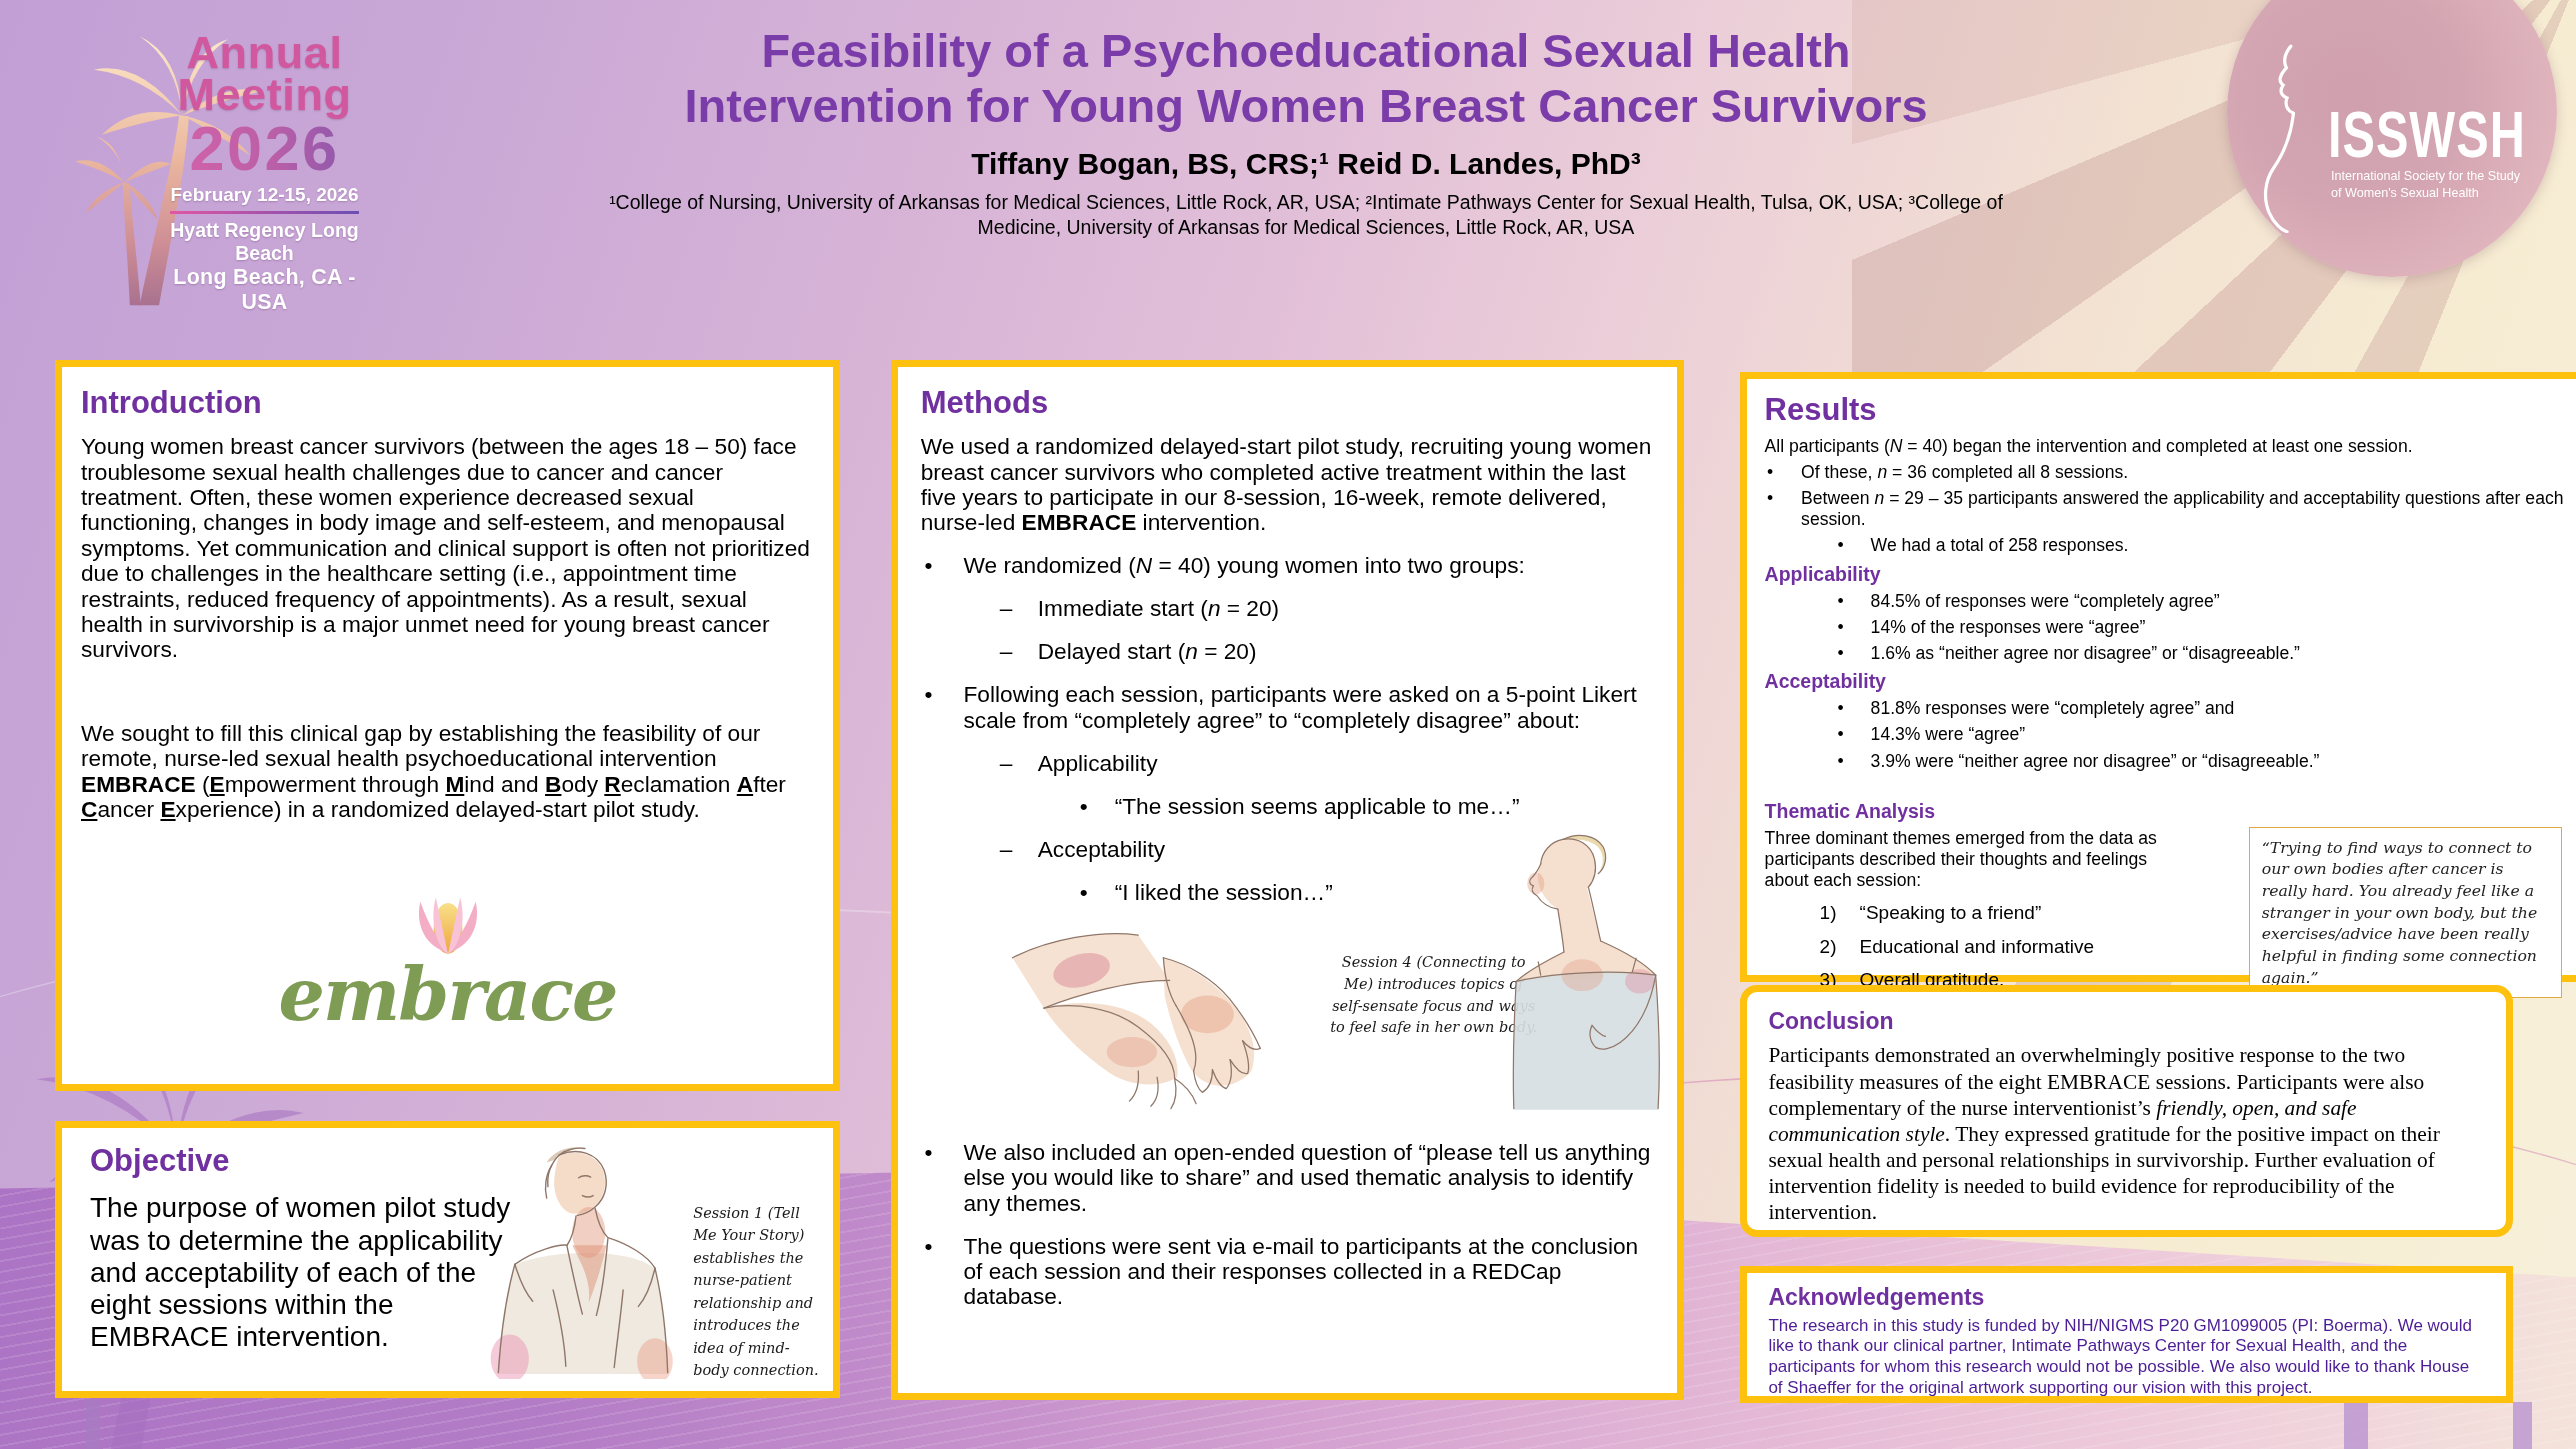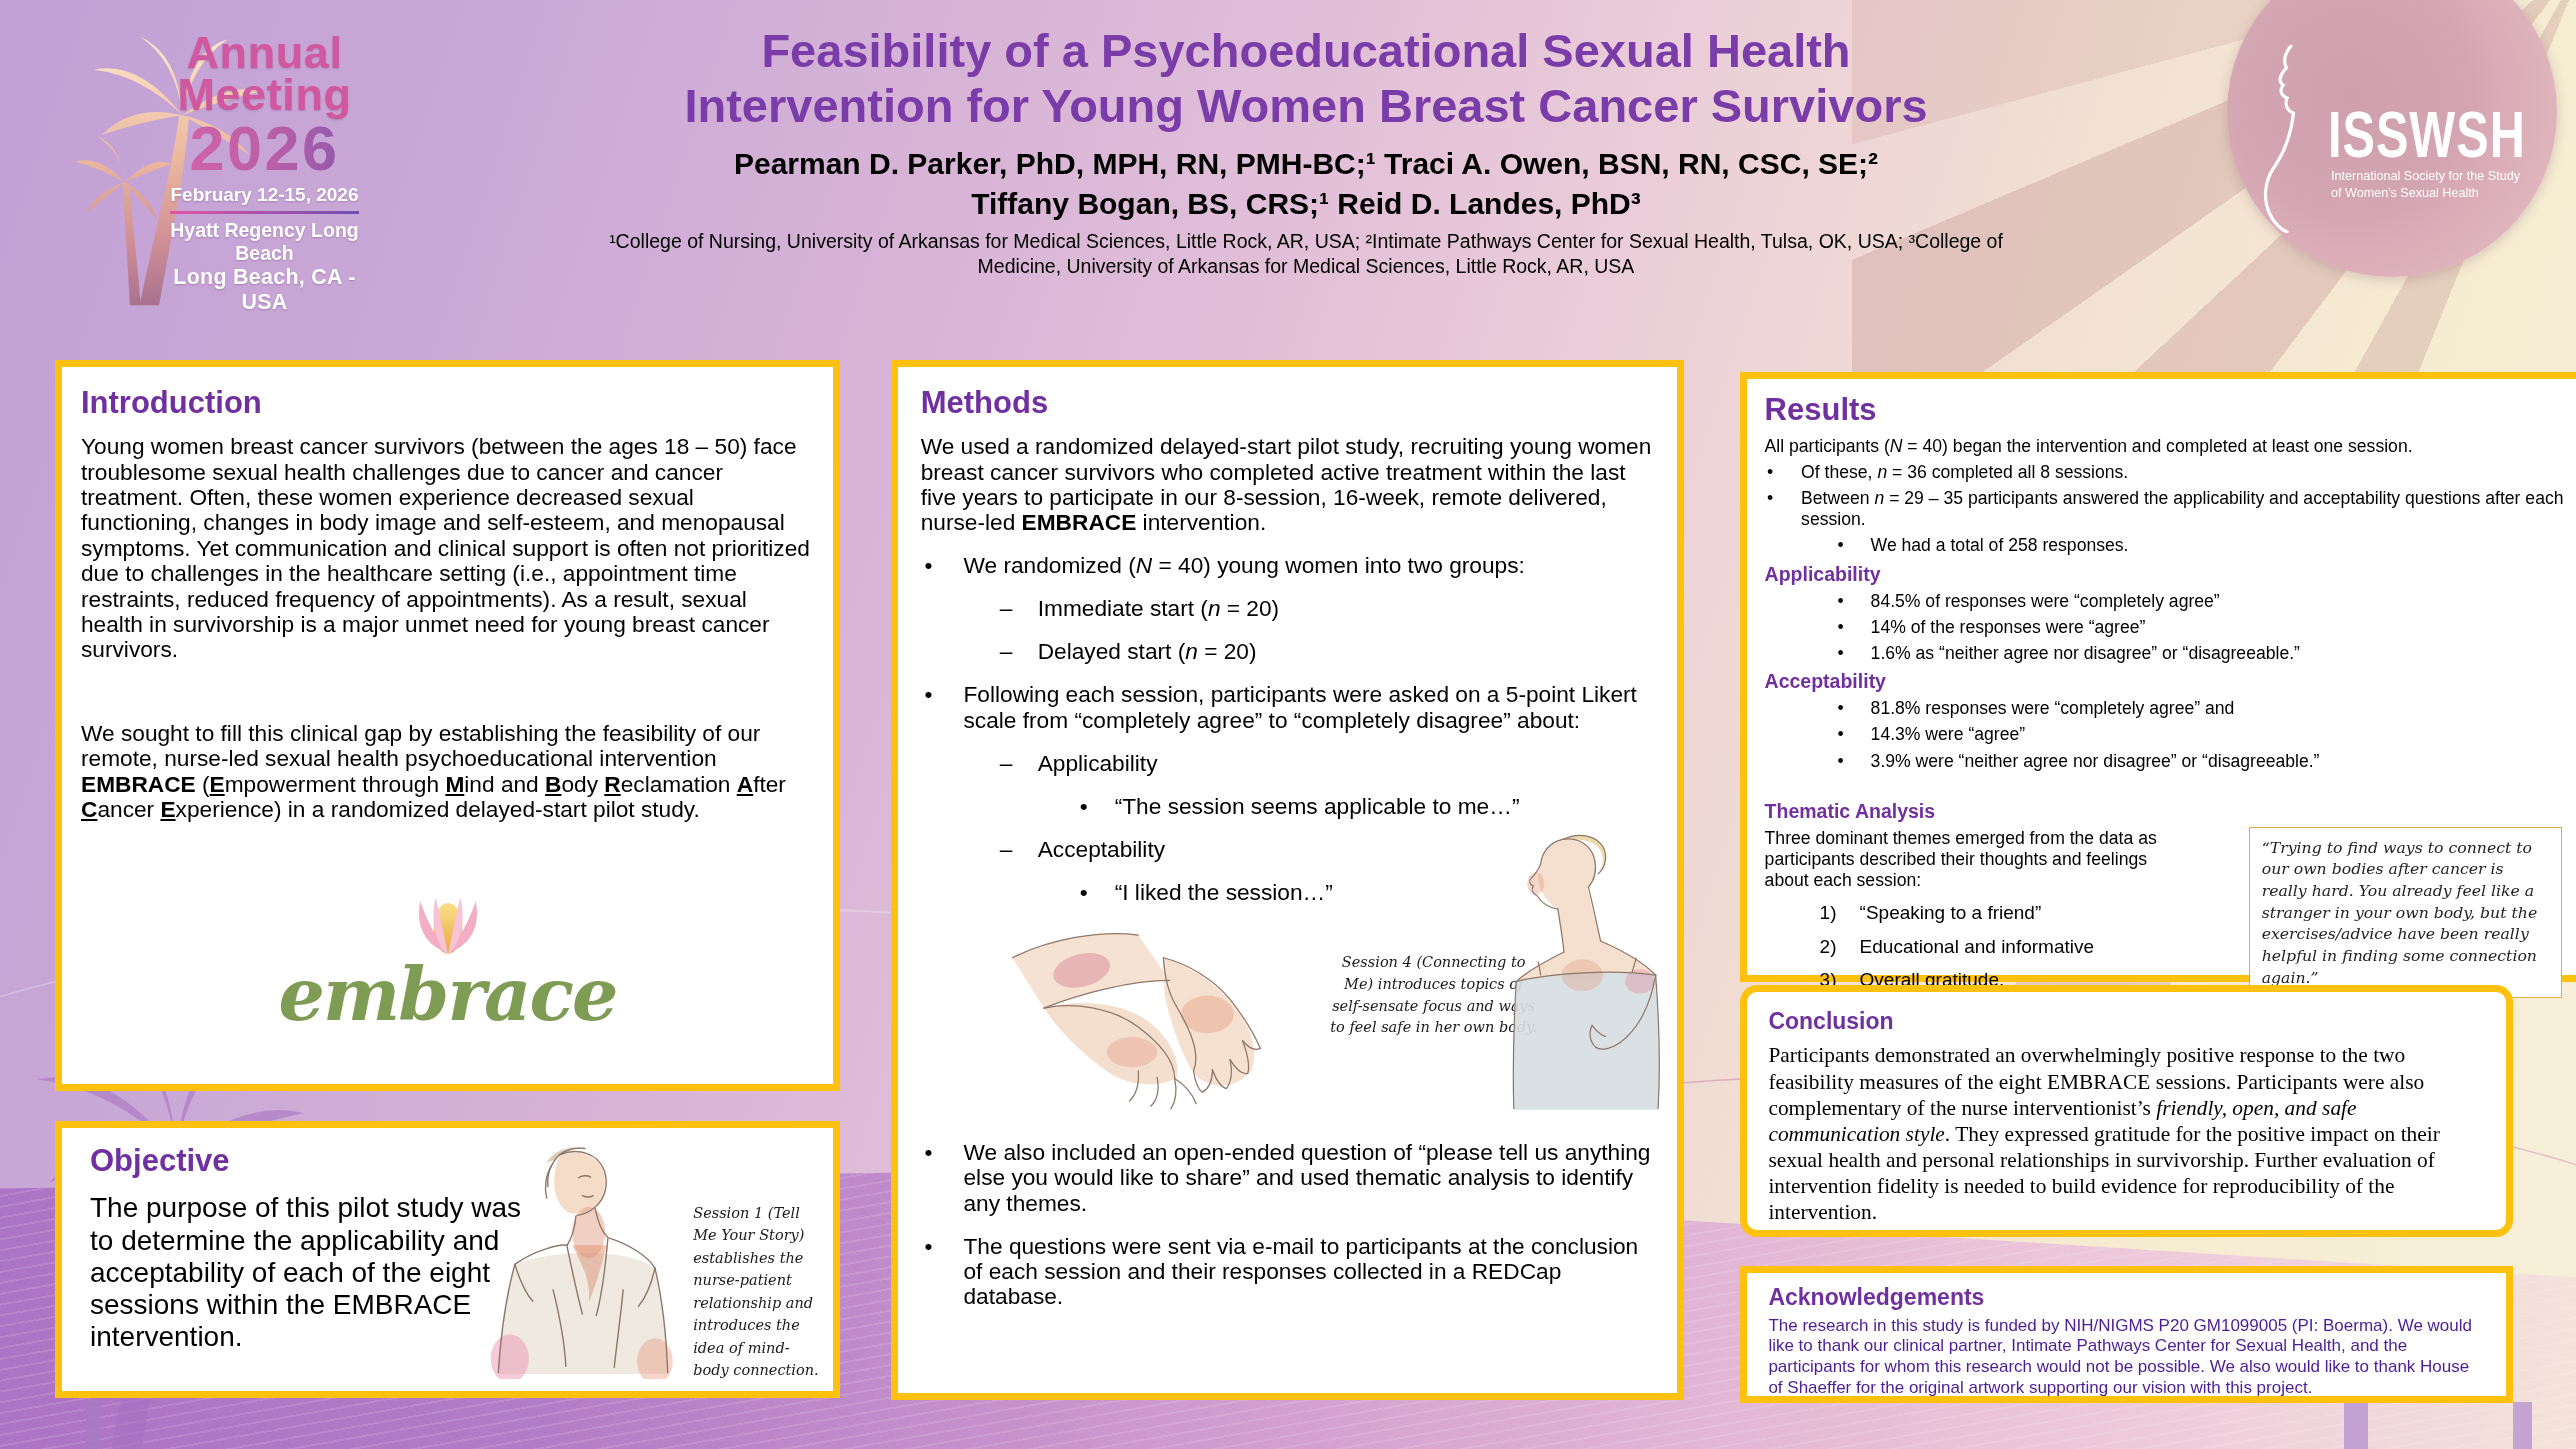--- a/index.html
+++ b/index.html
@@ -153,21 +153,20 @@
       <div class="meet-rule"></div>
       <div class="meet-venue">Hyatt Regency Long Beach</div>
       <div class="meet-loc">Long Beach, CA - USA</div>
     </div>
   </div>
 
   <div class="titleblock">
     <div class="title-line">Feasibility of a Psychoeducational Sexual Health</div>
     <div class="title-line">Intervention for Young Women Breast Cancer Survivors</div>
     <div class="authors">
-      <div>Pearman D. Parker, PhD, MPH, RN, PMH-BC;¹ Traci A. Owen, BSN, RN, CSC, SE;²</div>
       <div>Tiffany Bogan, BS, CRS;¹ Reid D. Landes, PhD³</div>
     </div>
     <div class="affils">¹College of Nursing, University of Arkansas for Medical Sciences, Little Rock, AR, USA; ²Intimate Pathways Center for Sexual Health, Tulsa, OK, USA; ³College of Medicine, University of Arkansas for Medical Sciences, Little Rock, AR, USA</div>
   </div>
 
   <div class="iss-circle">
     <svg class="iss-fig" viewBox="0 0 120 300">
       <g stroke="#ffffff" stroke-width="5" fill="none" stroke-linecap="round">
         <path d="M70,8 C60,20 58,32 63,42 C52,54 50,63 58,69 C52,77 54,85 64,89 C60,99 64,109 74,113"></path>
         <path d="M74,113 C70,150 56,180 42,200 C30,218 26,245 36,268 C44,286 56,296 64,298"></path>
@@ -197,21 +196,21 @@
         <path d="M80,126 C120,116 140,76 130,34 C115,76 100,100 80,126 Z" fill="#f3aec6"></path>
         <path d="M80,129 C55,111 48,60 58,26 Q70,80 80,129 Z" fill="#f7c3d5"></path>
         <path d="M80,129 C105,111 112,60 102,26 Q90,80 80,129 Z" fill="#f7c3d5"></path>
       </svg>
       <div class="embrace-word">embrace</div>
     </div>
   </div>
 
   <div class="panel p-objective" style="position:absolute;">
     <div class="ph">Objective</div>
-    <div class="obj-body">The purpose of this pilot study was to determine the applicability and acceptability of each of the eight sessions within the EMBRACE intervention.</div>
+    <div class="obj-body">The purpose of women pilot study was to determine the applicability and acceptability of each of the eight sessions within the EMBRACE intervention.</div>
     <svg class="o-art" viewBox="0 0 330 380">
       <path d="M80,202 C120,178 260,172 298,206 C312,256 318,316 320,372 L54,372 C58,312 66,252 80,202 Z" fill="#efe9e0"></path>
       <path d="M150,30 C178,18 208,28 218,52 C226,74 220,96 204,110 C190,121 170,124 160,116 C146,104 140,84 142,64 C144,48 146,38 150,30 Z" fill="#f5dcc8"></path>
       <path d="M130,40 C140,22 168,12 192,18 C170,16 150,22 142,36 Z" fill="#cbb79b" opacity=".7"></path>
       <ellipse cx="196" cy="150" rx="26" ry="40" fill="#e2957a" opacity=".45"></ellipse>
       <path d="M170,170 C185,200 200,225 196,260 C210,225 218,195 224,170 Z" fill="#dd8f74" opacity=".5"></path>
       <ellipse cx="72" cy="348" rx="30" ry="38" fill="#e98bb0" opacity=".45"></ellipse>
       <ellipse cx="300" cy="352" rx="28" ry="36" fill="#e9937a" opacity=".4"></ellipse>
       <g stroke="#8f7668" stroke-width="2.2" fill="none" stroke-linecap="round">
         <path d="M150,28 C180,16 210,26 220,52 C228,74 222,96 206,110 C198,117 188,122 178,123"></path>

